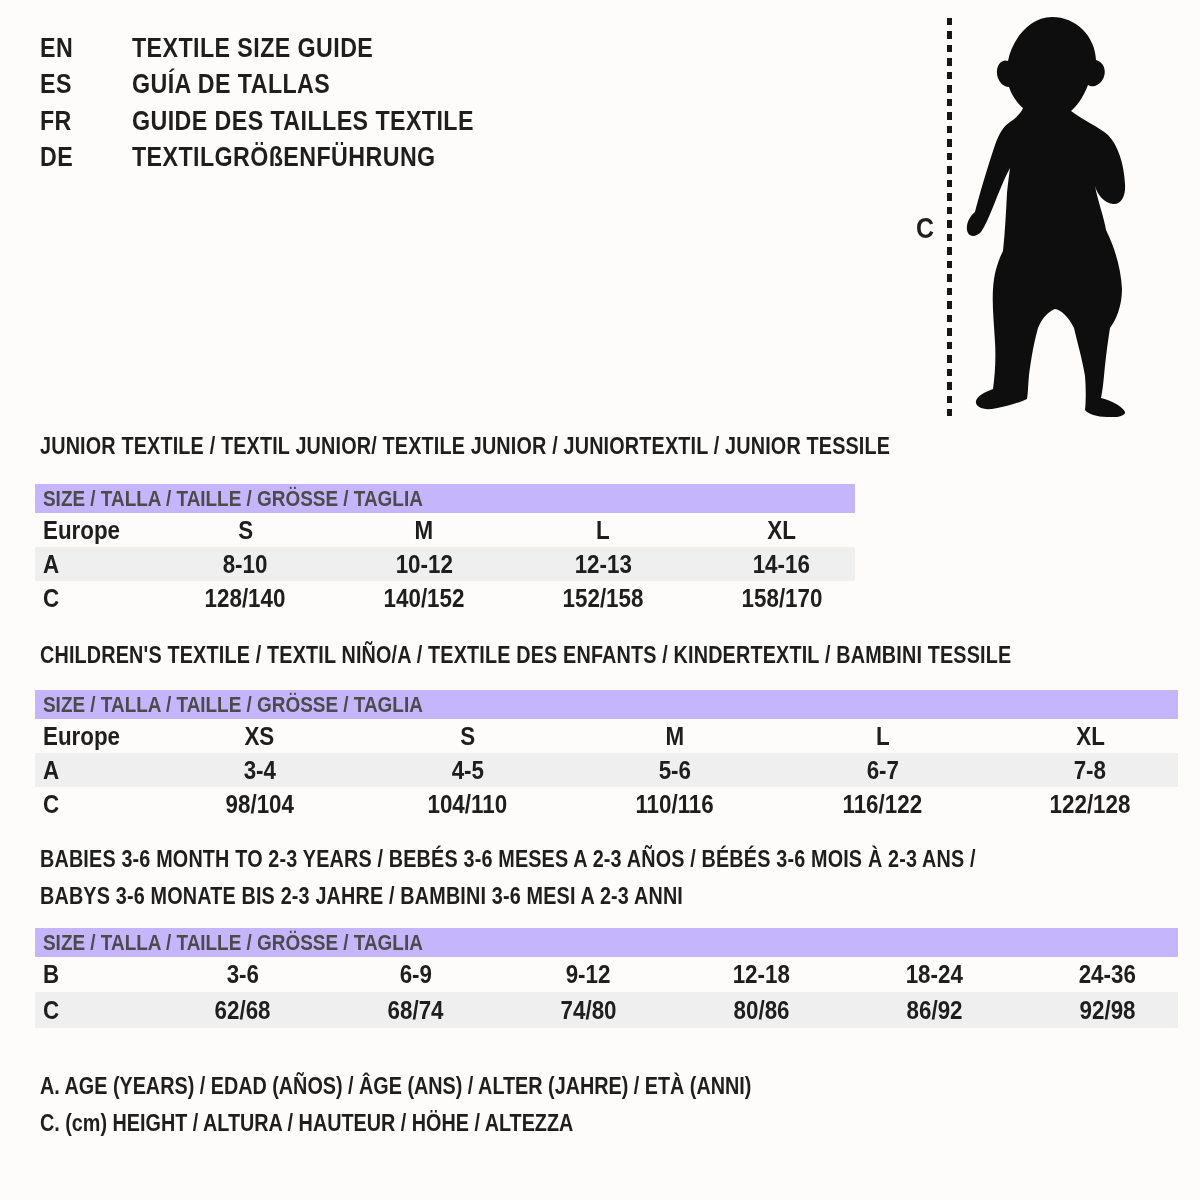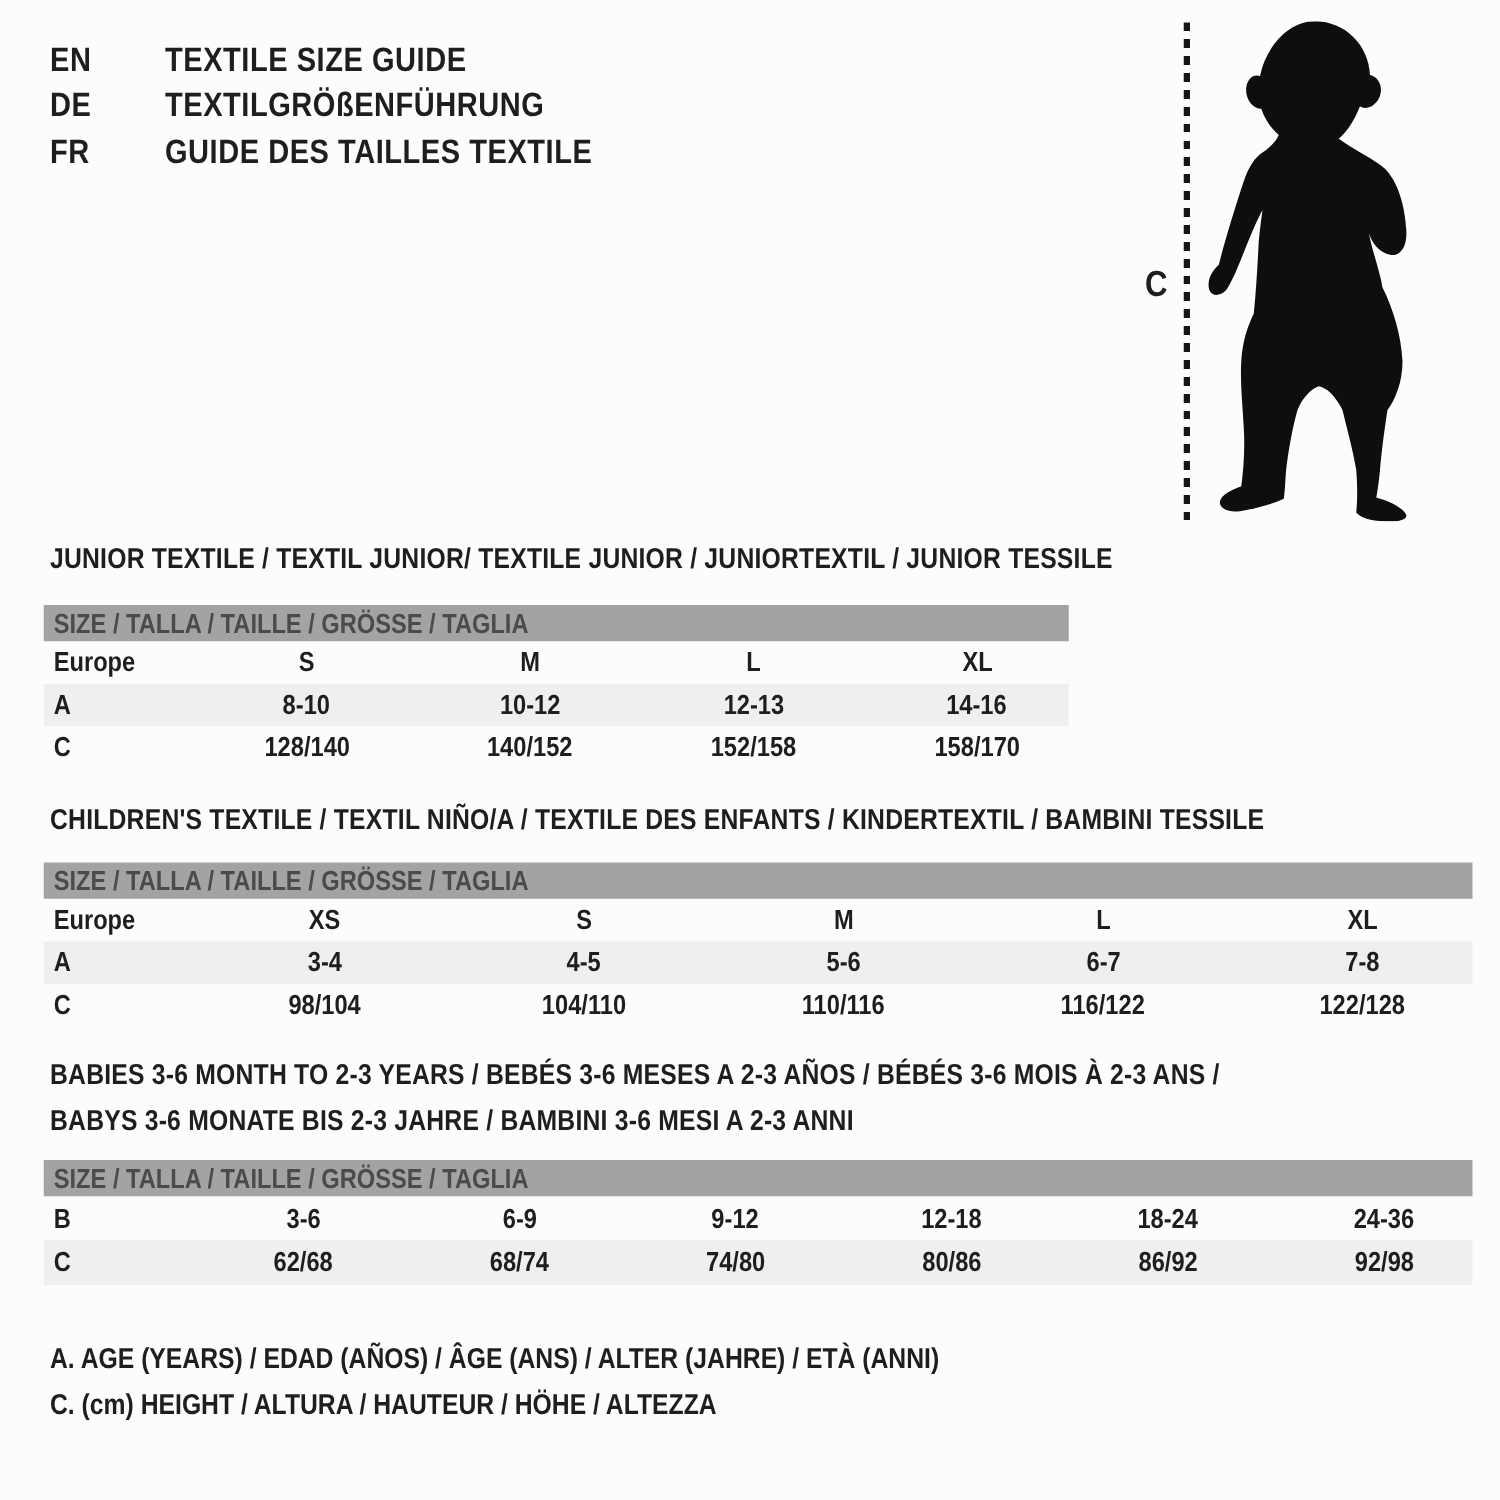--- a/index.html
+++ b/index.html
@@ -22,48 +22,52 @@
   .dash-line { position:absolute; left:47px; top:18px; width:5px; height:398px;
     background:repeating-linear-gradient(180deg,#161616 0 7px,transparent 7px 13.5px); }
   .c-label { position:absolute; left:16px; top:212px; font-size:29px; font-weight:700; }
   .silhouette { position:absolute; left:63px; top:17px; }
 
   
   .sec-title { position:absolute; left:40px; font-size:23px; font-weight:700; letter-spacing:.2px; }
 
   
   .tbl { position:absolute; left:35px; }
-  .tbl-head { height:29px; background:#a3a3a3; display:flex; align-items:center;
+  .tbl-head { height:29px; background:#c4b5fd; display:flex; align-items:center;
     padding-left:8px; color:#4b4b4b; font-size:22px; font-weight:700; }
-  .tbl-row { display:flex; height:34px; align-items:center; font-size:22px; font-weight:700;gap:32px; }
+  .tbl-row { display:flex; height:34px; align-items:center; font-size:26px; font-weight:700;gap:32px; }
   .tbl-row.shaded { background:#efefef; }
   .tbl-row .lbl { width:105px; padding-left:8px; text-align:left; }
   .tbl-row .cell { flex:1; text-align:center; }
 
   
   .legend { position:absolute; left:40px; top:1068px; }
   .legend-line { height:37px; display:flex; align-items:center; font-size:23px; font-weight:700;text-align:right; }
 </style>
 </head>
 <body>
 
 <div class="page">
 
   <div class="lang-block">
     <div class="lang-row">
       <span class="lang-code"><span class="cx-l">EN</span></span>
       <span class="lang-label cx-l">TEXTILE SIZE GUIDE</span>
     </div>
     <div class="lang-row">
+      <span class="lang-code"><span class="cx-l">ES</span></span>
+      <span class="lang-label cx-l">GUÍA DE TALLAS</span>
+    </div>
+    <div class="lang-row">
+      <span class="lang-code"><span class="cx-l">FR</span></span>
+      <span class="lang-label cx-l">GUIDE DES TAILLES TEXTILE</span>
+    </div>
+    <div class="lang-row">
       <span class="lang-code"><span class="cx-l">DE</span></span>
       <span class="lang-label cx-l">TEXTILGRÖßENFÜHRUNG</span>
-    </div>
-    <div class="lang-row">
-      <span class="lang-code"><span class="cx-l">FR</span></span>
-      <span class="lang-label cx-l">GUIDE DES TAILLES TEXTILE</span>
     </div>
   </div>
 
   <div class="figure">
     <div class="dash-line"></div>
     <div class="c-label cx-l">C</div>
     <svg class="silhouette" width="177" height="400" viewBox="0 0 175 400" xmlns="http://www.w3.org/2000/svg">
       <path fill="#0e0e0e" d="
         M 88 0
         C 112 0 131 19 132 43

